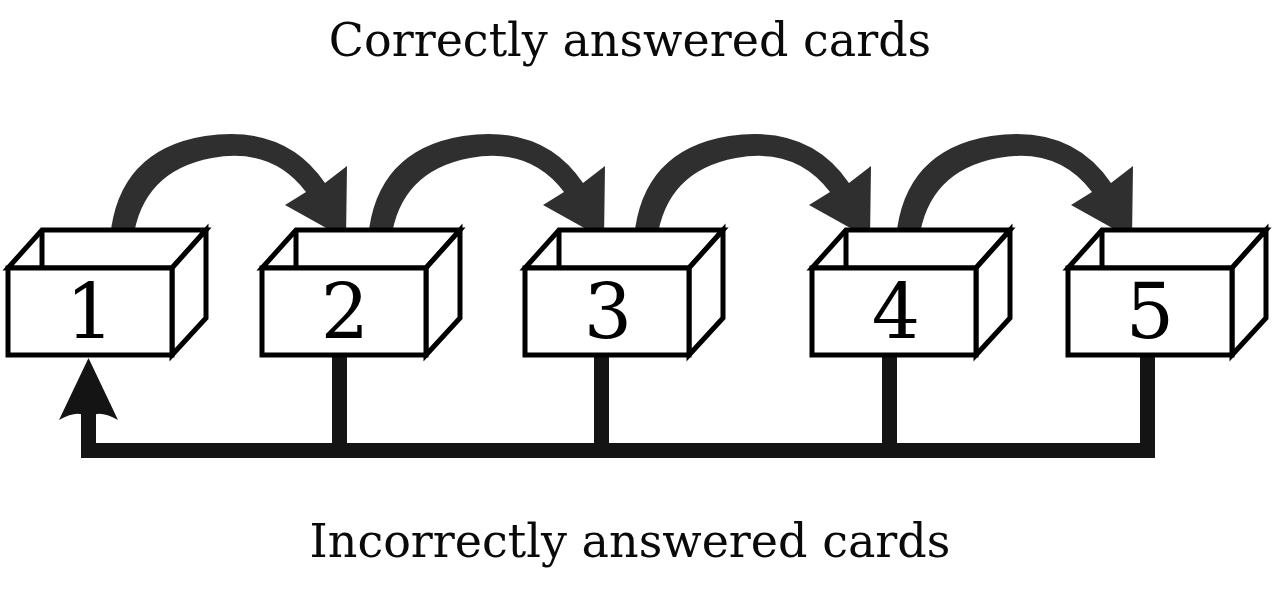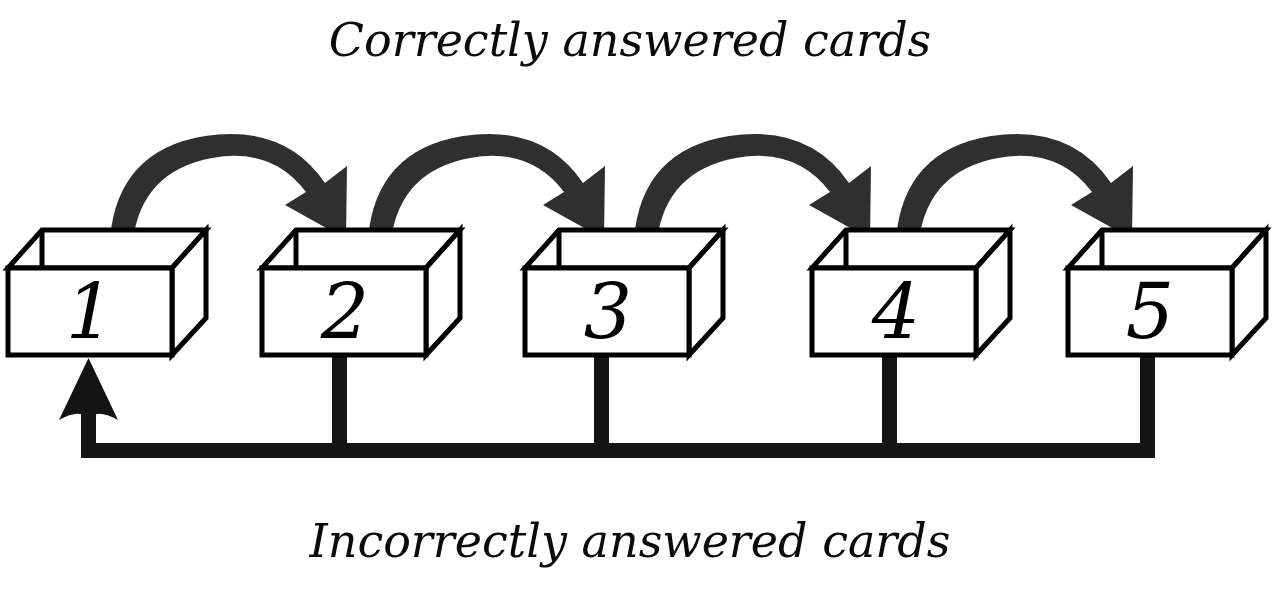--- a/index.html
+++ b/index.html
@@ -11,21 +11,20 @@
     width: 1274px;
     height: 595px;
     font-family: "DejaVu Serif", "Liberation Serif", serif;
     overflow: hidden;
   }
   #diagram-root {
     position: relative;
     width: 1274px;
     height: 595px;
     background: #ffffff;
-    font-style: italic;
   }
   #scene {
     position: absolute;
     top: 0;
     left: 0;
     width: 1274px;
     height: 595px;
     display: block;
   }
   .caption-text {

